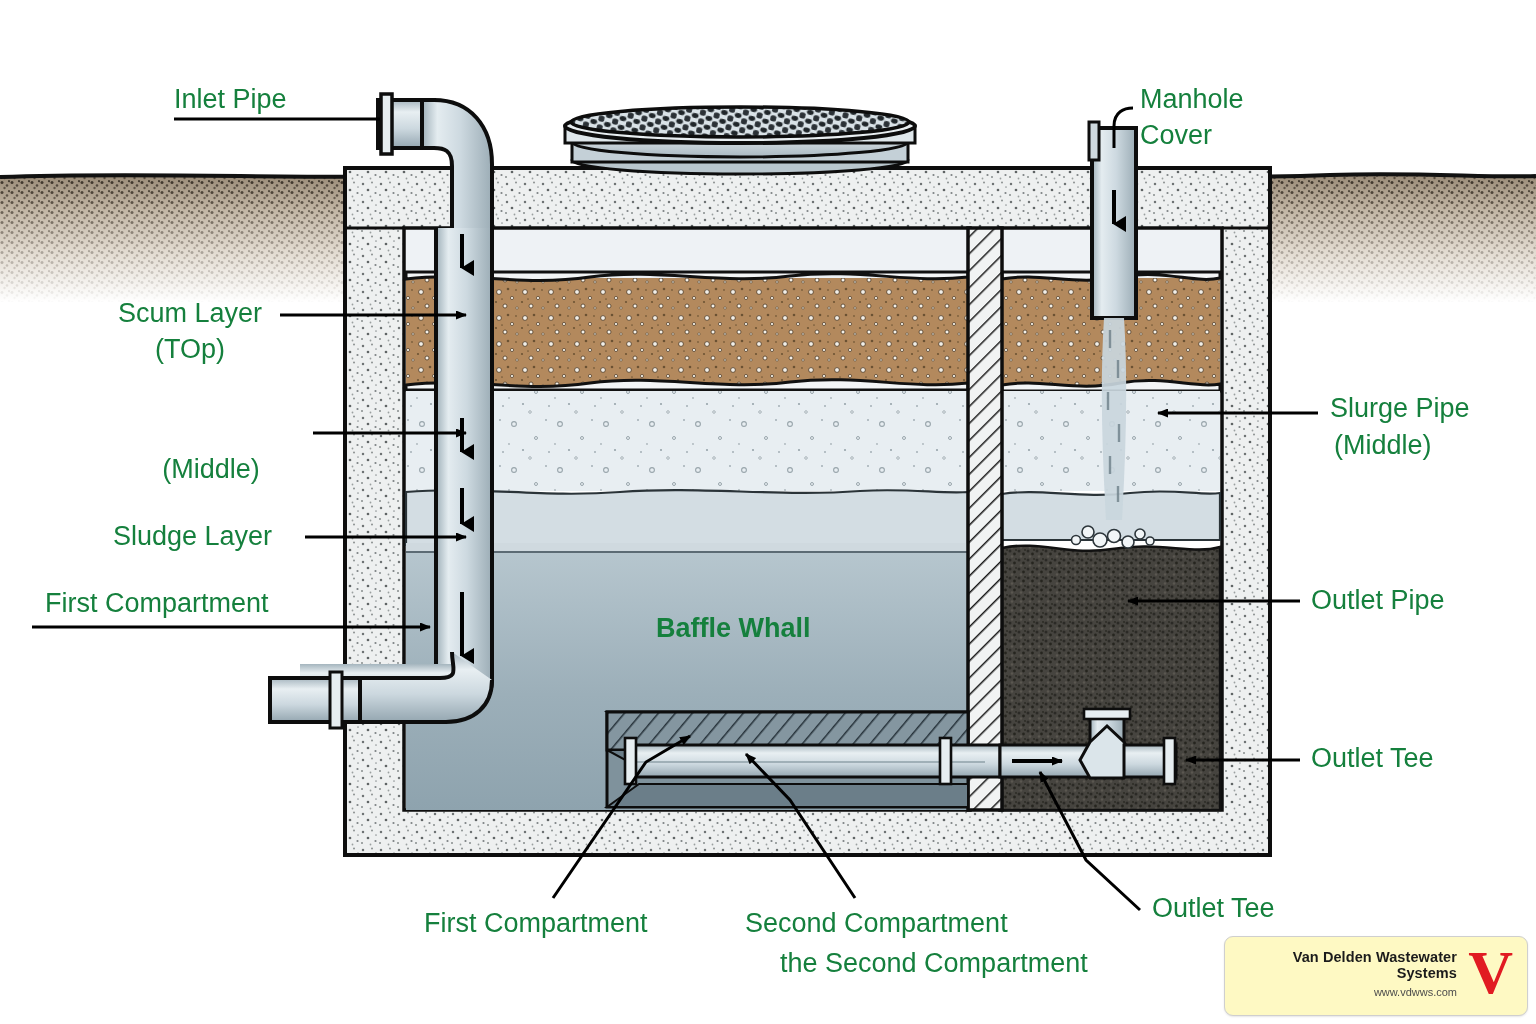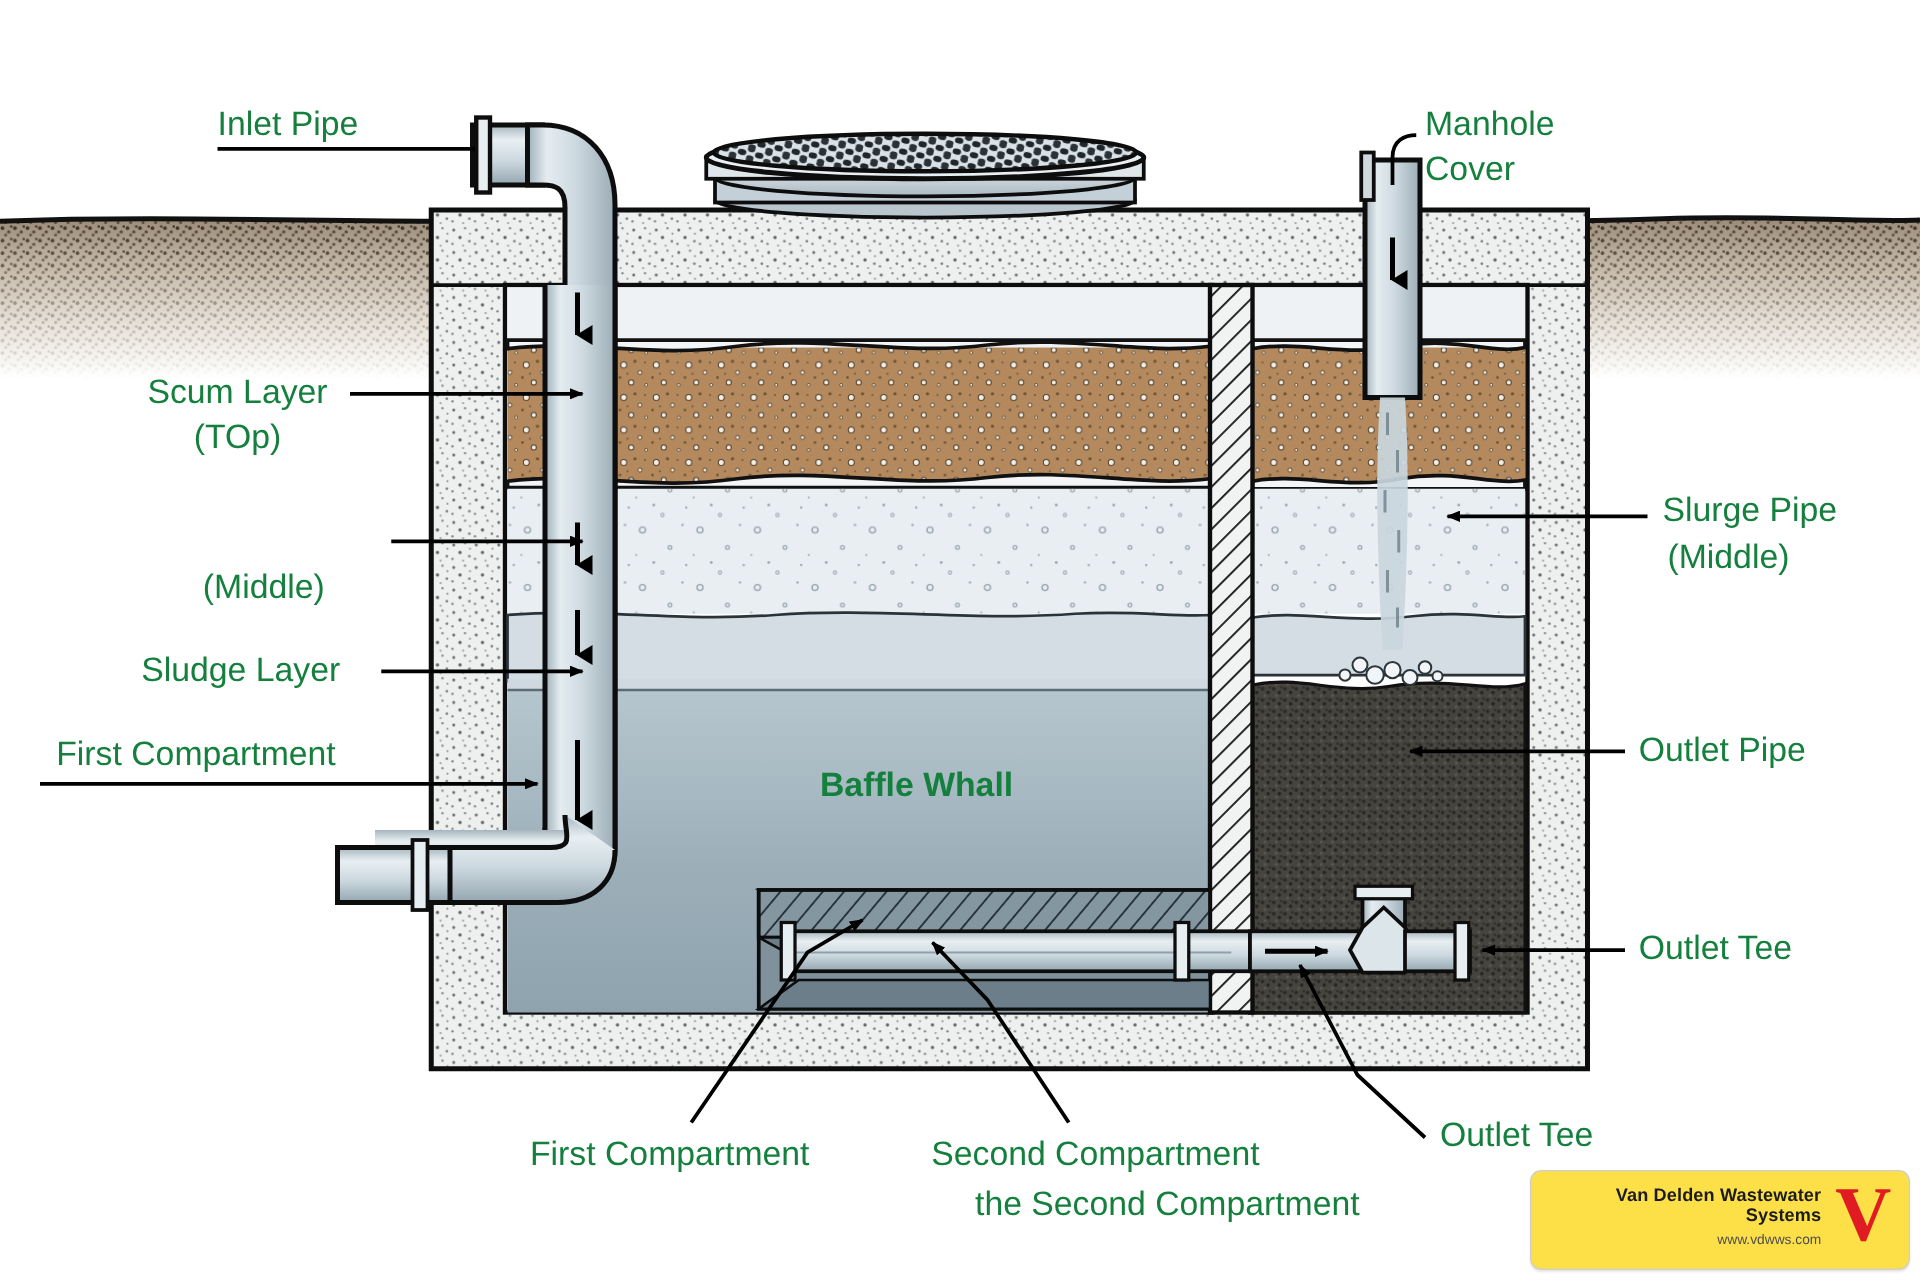--- a/index.html
+++ b/index.html
@@ -7,21 +7,21 @@
        font-family:"Liberation Sans", sans-serif;color:#111;}
   #stage{position:relative;width:1536px;height:1024px;background:#fff;}
   svg#diagram{position:absolute;left:0;top:0;width:1536px;height:1024px;}
 
   .lbl{position:absolute;font-family:"Liberation Sans",sans-serif;
        color:#15803d;white-space:pre;line-height:1.14;}
   .lbl.big{font-size:27px;}
   .lbl.ctr{text-align:center;}
 
   #logo{position:absolute;left:1224px;top:936px;width:302px;height:78px;
-        background:#fde047;border:1px solid #cfcfcf;border-radius:9px;
+        background:#fef9c3;border:1px solid #cfcfcf;border-radius:9px;
         box-shadow:0 1px 2px rgba(0,0,0,.10);}
   #logo .txtwrap{position:absolute;left:10px;top:12px;width:222px;text-align:right;}
   #logo .l1{font-size:14.5px;font-weight:bold;color:#1b1b1b;letter-spacing:.1px;}
   #logo .l2{font-size:11px;color:#4c4c4c;margin-top:5px;}
   #logo .v{position:absolute;right:14px;top:4px;font-family:"Liberation Serif",serif;
            font-size:62px;font-weight:bold;color:#e11b22;line-height:1;}
 </style>
 </head>
 <body>
 

